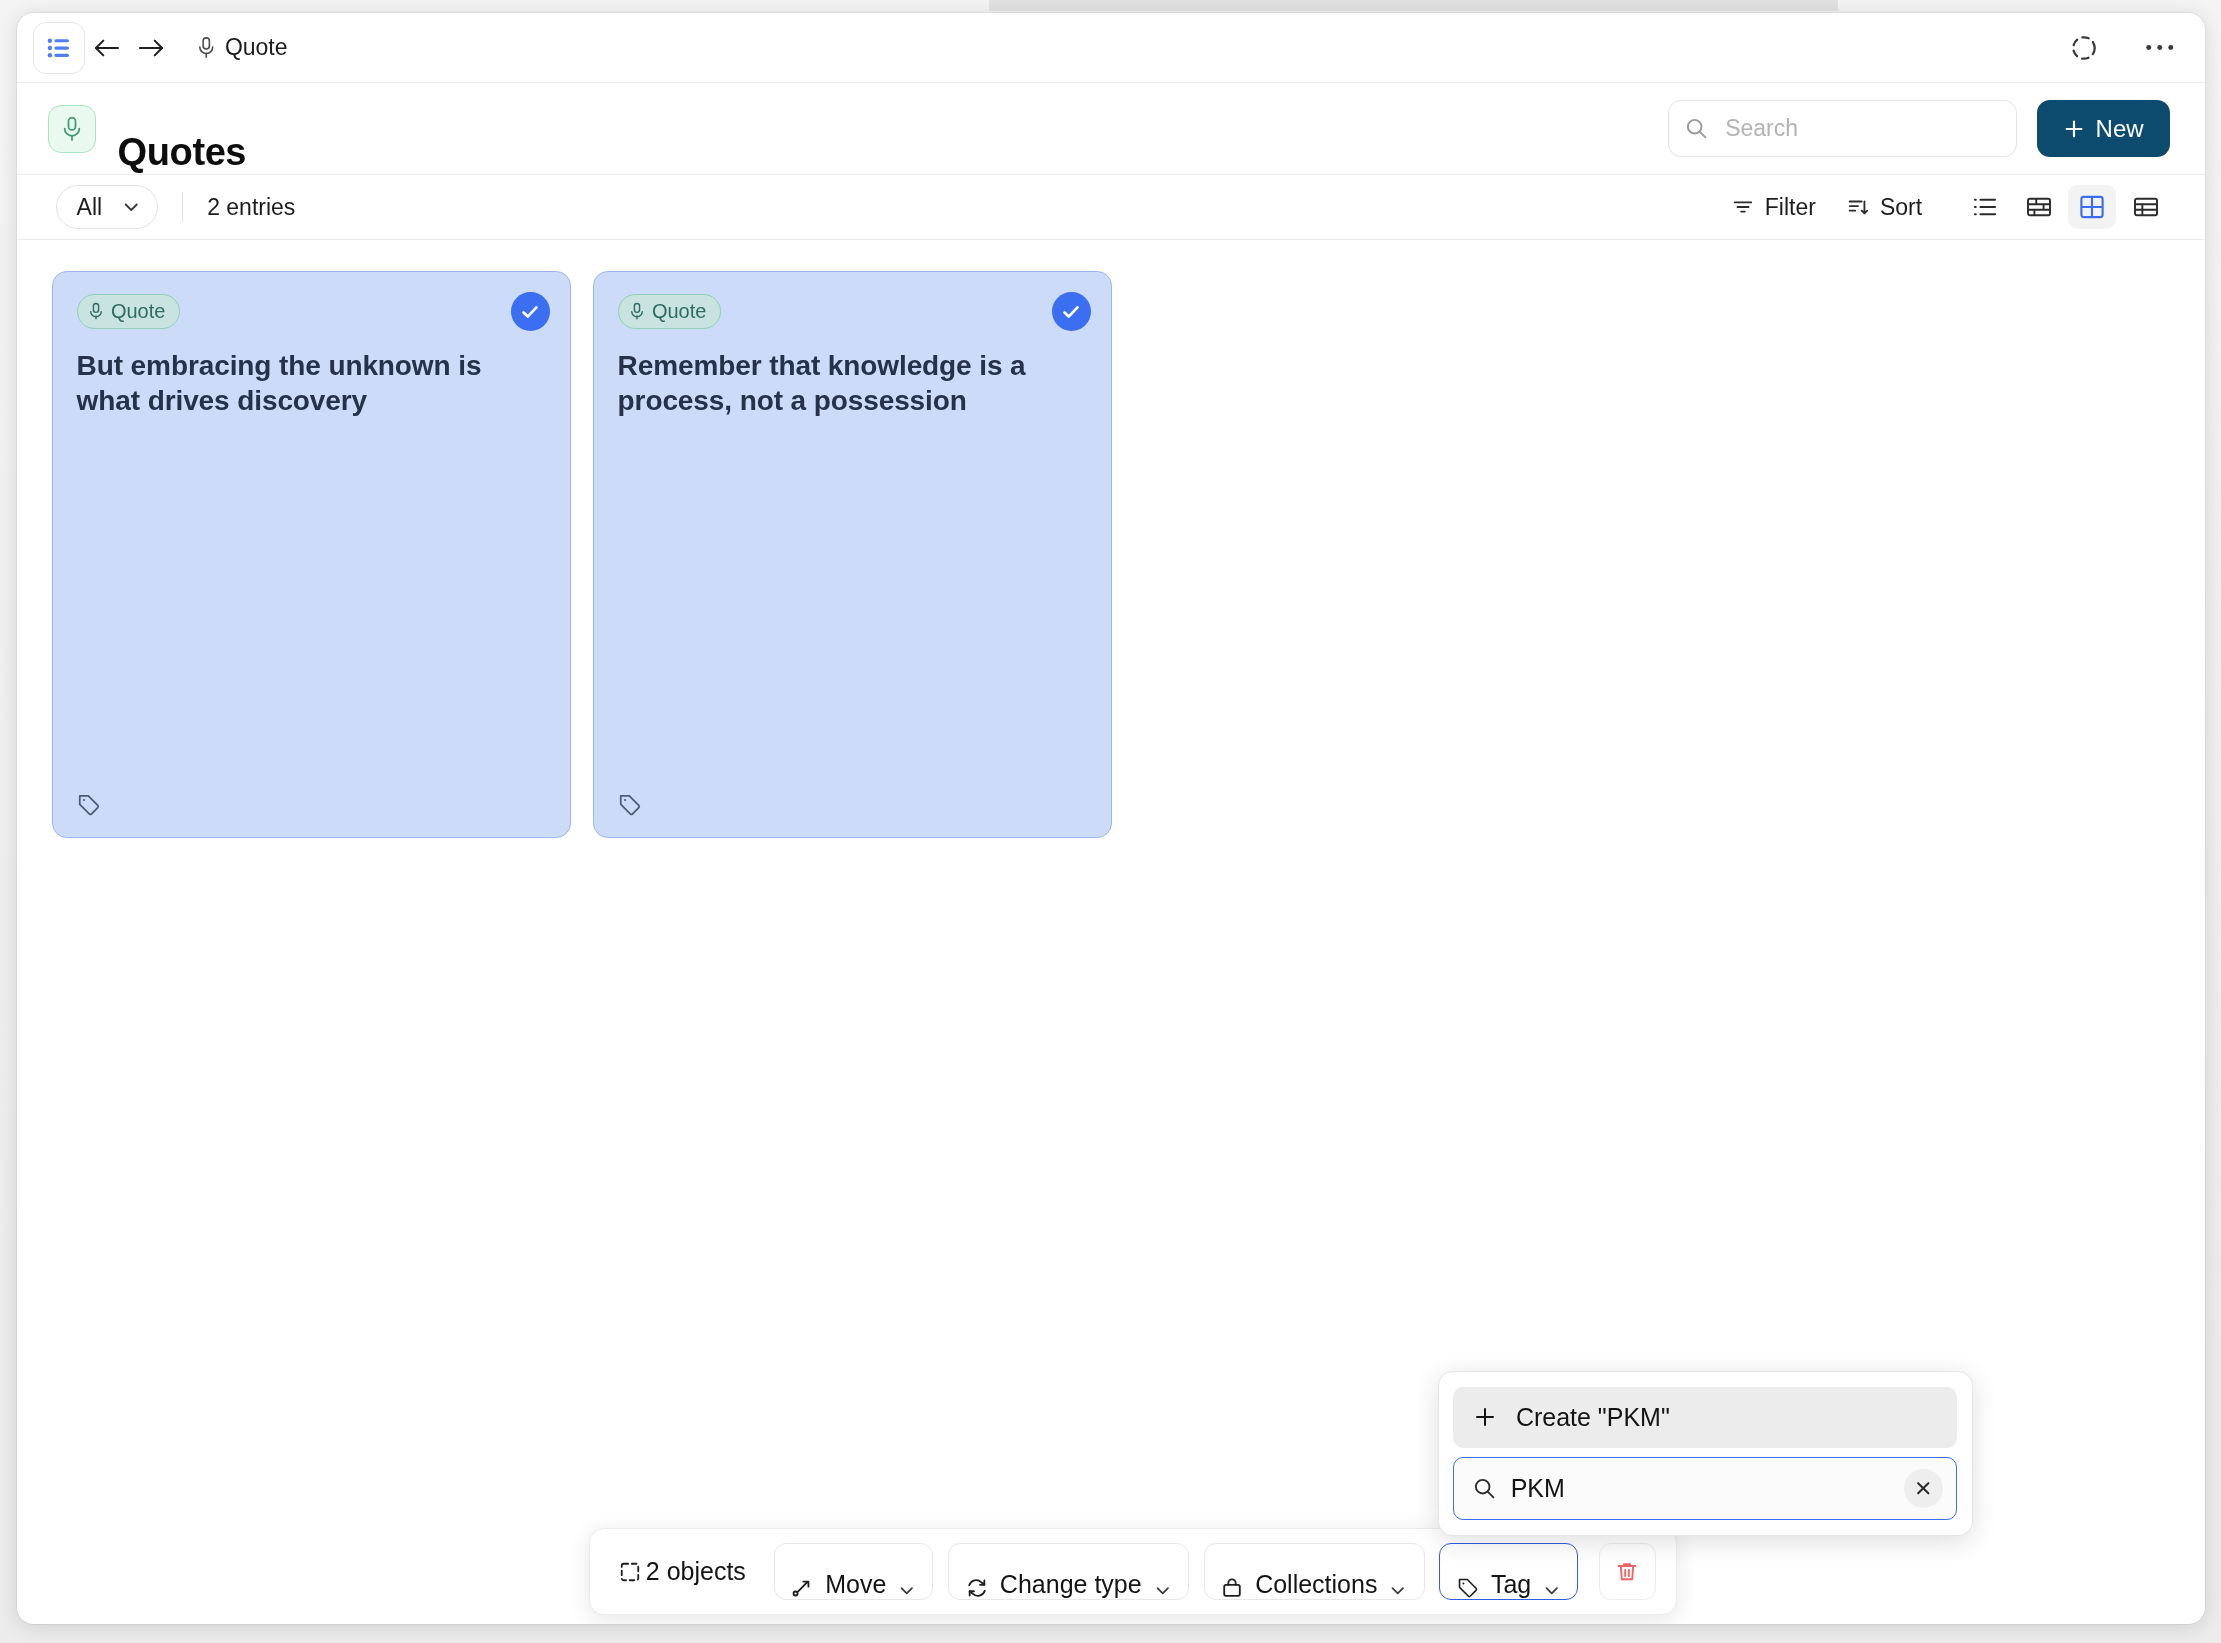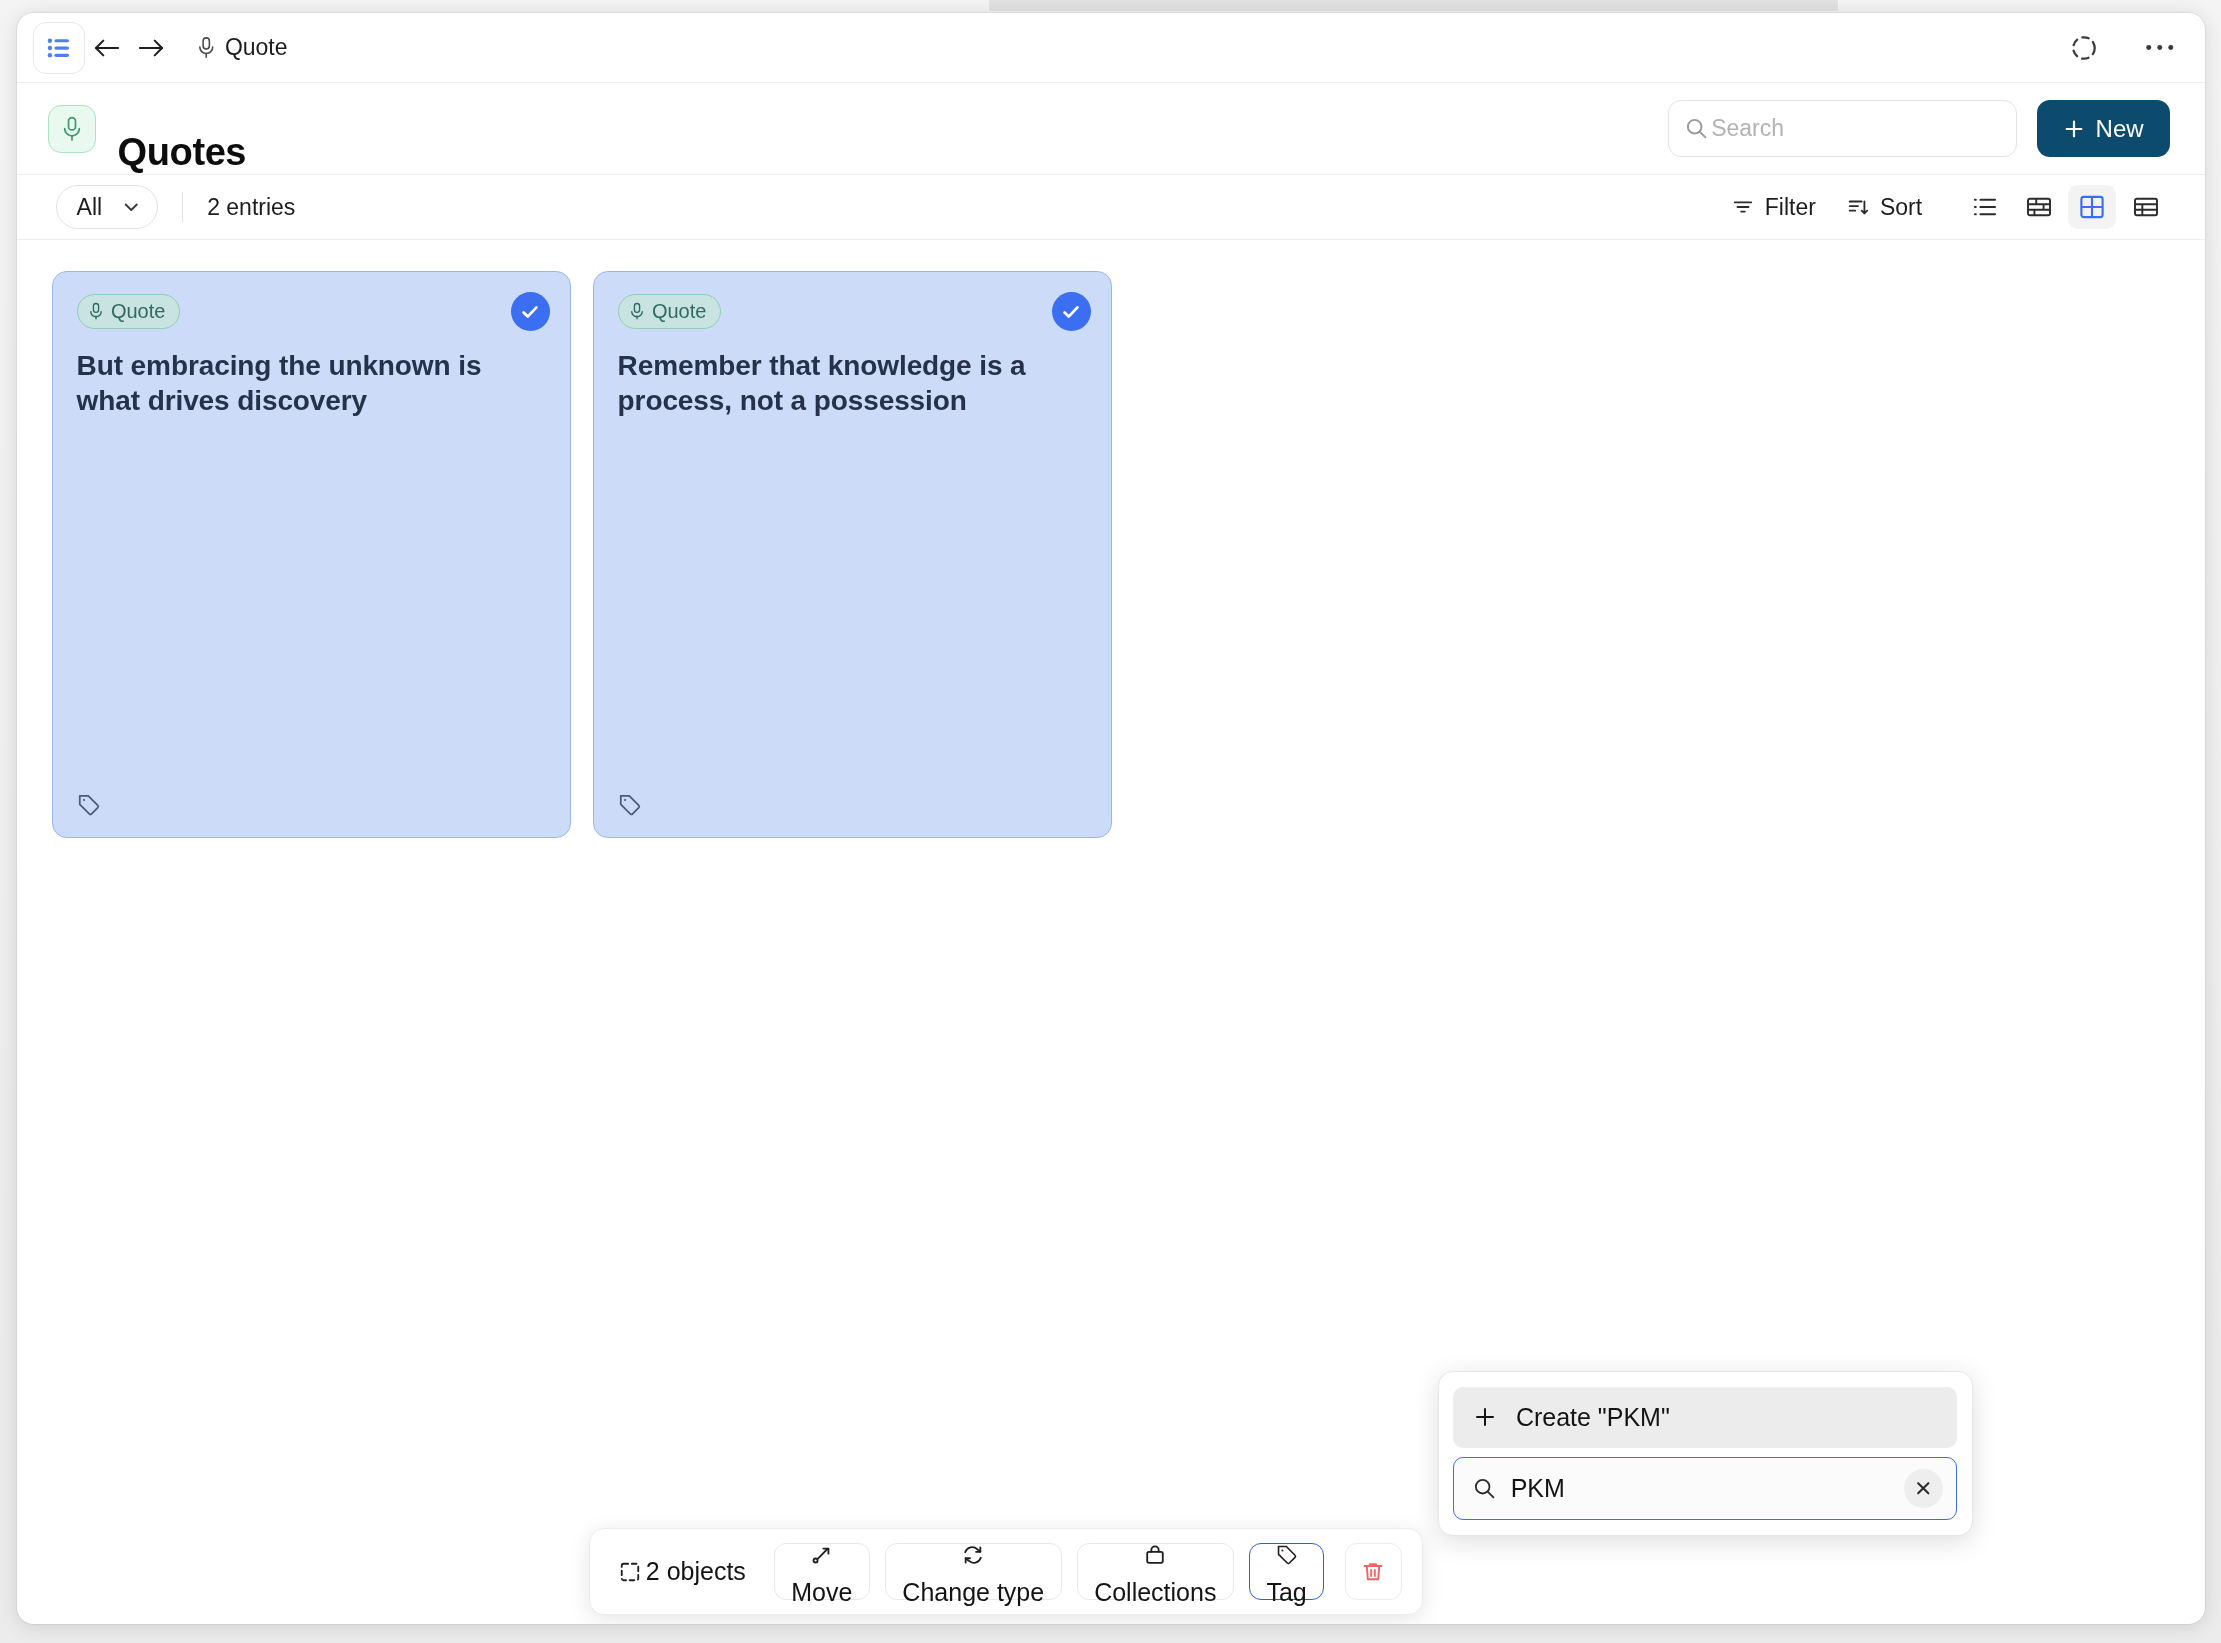--- a/index.html
+++ b/index.html
@@ -104,21 +104,21 @@
   .header-right {
     margin-left: auto;
     display: flex; align-items: center; gap: 20px;
   }
   .search-box {
     width: 349px; height: 57px;
     border: 0.9px solid #e3e3e3;
     border-radius: 13px;
     display: flex; align-items: center;
     padding: 0 16.6px;
-    gap: 3px;
+    gap: 17px;
     background: #fff;
     cursor: text;
   }
   .search-box input {
     border: none; outline: none;
     font-size: 23px;
     font-family: inherit;
     color: #1d1d1d;
     width: 100%;
     background: transparent;
@@ -314,30 +314,29 @@
     display: flex; align-items: center;
     gap: 5px;
     font-size: 25px;
     color: #141414;
     padding: 0 13px 0 9.2px;
   }
   .ab-btn {
     height: 57px;
     border: 0.9px solid #e8e8e8;
     border-radius: 12px;
-    display: flex; align-items: center;
+    display: flex; align-items: flex-end;
     gap: 12px;
     padding: 0 16.6px;
     font-size: 25px;
     color: #141414;
     cursor: pointer;
     background: #fff;
     font-family: inherit;
     white-space: nowrap;
-    flex-direction: column;
   }
   .ab-btn.active {
     border: 1.8px solid #2f5fe0;
   }
   .ab-trash {
     width: 57px; height: 57px;
     border: 0.9px solid #ececec;
     border-radius: 12px;
     display: flex; align-items: center; justify-content: center;
     cursor: pointer;

